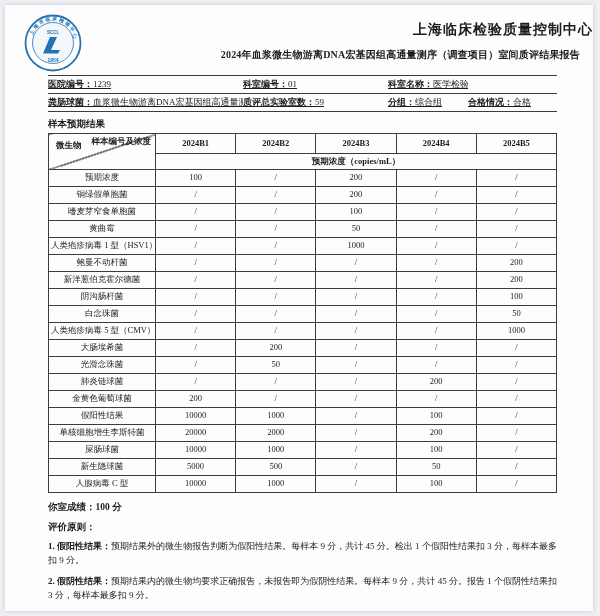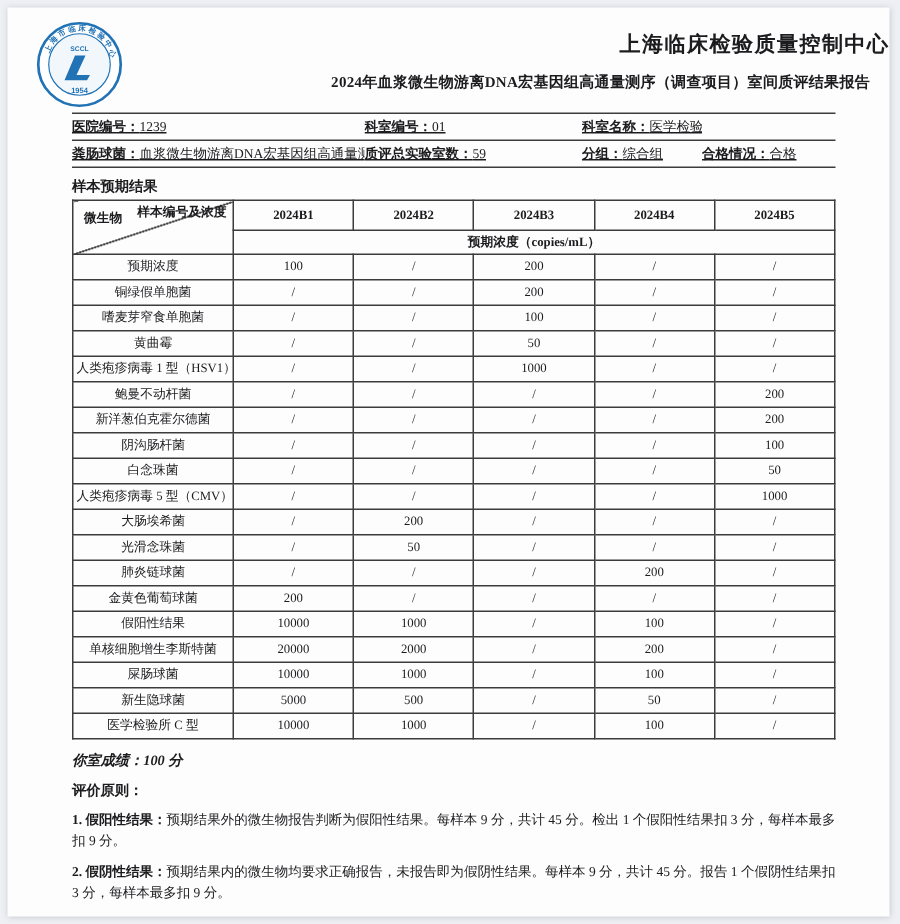--- a/index.html
+++ b/index.html
@@ -74,21 +74,21 @@
     background:
       linear-gradient(to bottom right,
         transparent calc(50% - 0.6px),
         #3c3c3c calc(50% - 0.6px),
         #3c3c3c calc(50% + 0.6px),
         transparent calc(50% + 0.6px));
   }
   .corner-top{position:absolute;top:3px;right:4px;font-size:8.5px;font-weight:bold;}
   .corner-bottom{position:absolute;bottom:19px;left:7px;font-size:8.5px;font-weight:bold;}
   
-  .score{margin:8px 0 0 43px;font-size:9.5px;font-weight:bold;font-style:italic;}
+  .score{margin:8px 0 0 43px;font-size:9.5px;font-weight:bold;}
   .principles{margin:7px 36px 0 43px;font-size:9px;}
   .p-title{font-weight:bold;font-size:9.5px;margin-bottom:5px;}
   .principles p{margin:3px 0 6px 0;line-height:1.6;text-align:justify;}
 </style>
 </head>
 <body>
 
 <div class="page">
 
   <div class="logo">
@@ -292,21 +292,21 @@
         </tr>
         <tr>
           <td>新生隐球菌</td>
           <td>5000</td>
           <td>500</td>
           <td>/</td>
           <td>50</td>
           <td>/</td>
         </tr>
         <tr>
-          <td>医学检验所 C 型</td>
+          <td>人腺病毒 C 型</td>
           <td>10000</td>
           <td>1000</td>
           <td>/</td>
           <td>100</td>
           <td>/</td>
         </tr>
       </tbody>
   </table>
 
   <div class="score">

